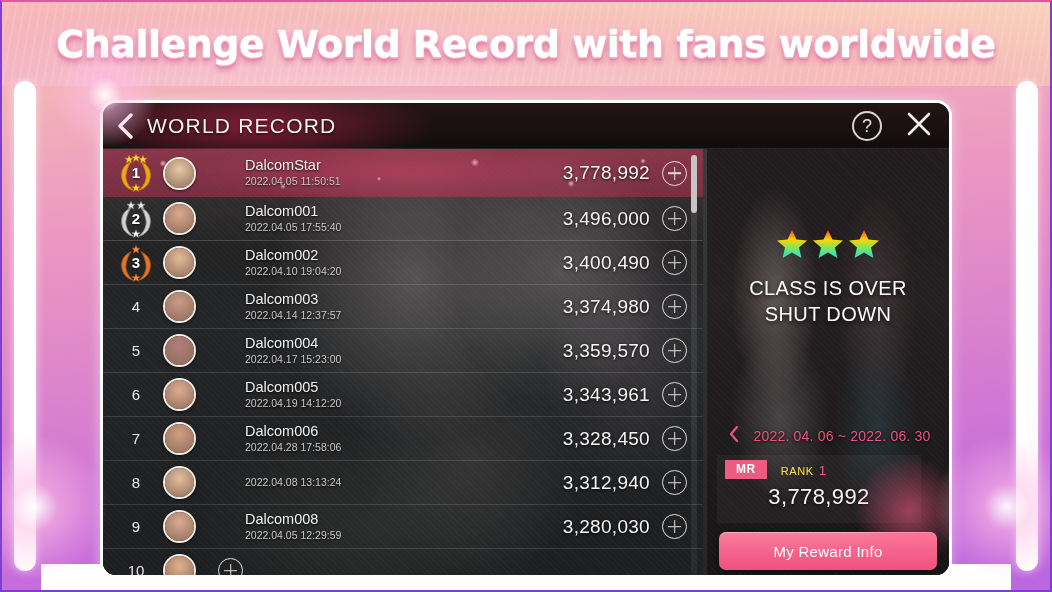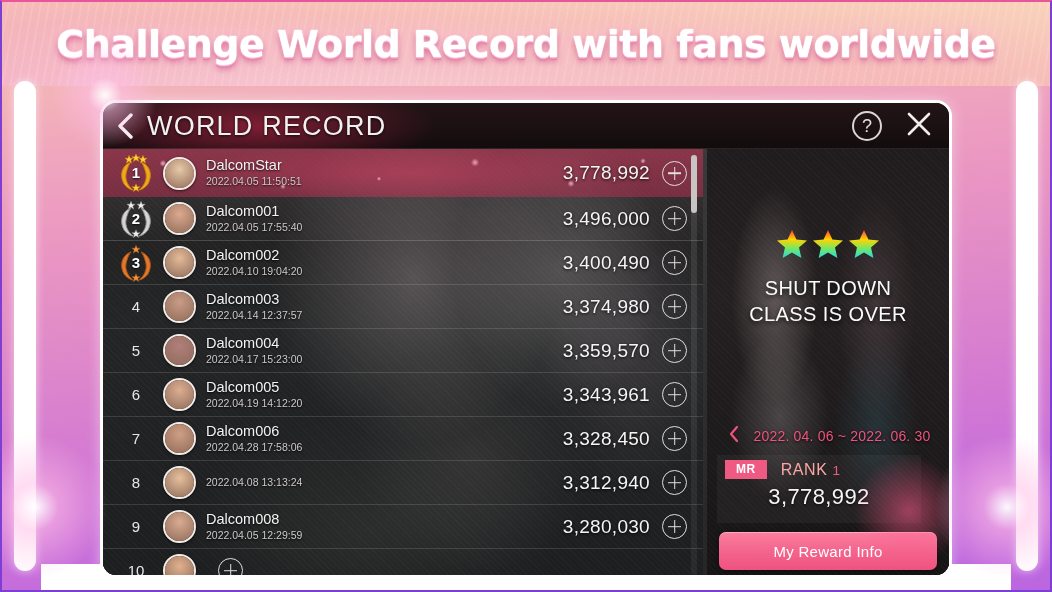--- a/index.html
+++ b/index.html
@@ -136,21 +136,21 @@
     background: rgba(255,255,255,.10);
   }
   .back-arrow {
     width: 44px; height: 46px;
     display: flex; align-items: center; justify-content: center;
     cursor: pointer;
   }
   .back-arrow svg { display: block; }
   .dlg-title {
     color: #f2f0f0;
-    font-size: 27px;
+    font-size: 21px;
     letter-spacing: 1.2px;
     font-weight: 400;
     text-shadow: 0 1px 3px rgba(0,0,0,.8);
   }
   .hdr-actions {
     position: absolute;
     right: 14px; top: 0; height: 46px;
     display: flex; align-items: center; gap: 20px;
   }
   .icon-btn {
@@ -265,21 +265,21 @@
     border-radius: 50%;
     border: 2px solid #f2ece8;
     overflow: hidden;
     margin-right: 10px;
     box-shadow: 0 1px 3px rgba(0,0,0,.6);
   }
   .avatar i {
     display: block; width: 100%; height: 100%;
   }
 
-  .who { flex: 1 1 auto; min-width: 0; }
+  .who { flex: 1 1 auto; min-width: 0; margin-left: 39px; }
   .uname {
     color: #f4f2f2;
     font-size: 14.5px;
     line-height: 1.15;
     text-shadow: 0 1px 2px rgba(0,0,0,.8);
     white-space: nowrap;
   }
   .utime {
     color: #cfc9c9;
     font-size: 10.5px;
@@ -415,22 +415,22 @@
   .mr-badge {
     background: #ef5a82;
     color: #ffffff;
     font-size: 12px;
     font-weight: bold;
     letter-spacing: .5px;
     padding: 3px 11px 4px;
     line-height: 1;
   }
   .rank-label {
-    color: #fca5a5;
-    font-size: 16px;
+    color: #fde047;
+    font-size: 11px;
     letter-spacing: .6px;
   }
   .rank-value {
     color: #ef5a82;
     font-size: 13.5px;
     margin-left: 5px;
   }
   .rec-score {
     text-align: center;
     color: #f7f5f5;
@@ -737,22 +737,22 @@
         <stop offset="34%" stop-color="#ffd400"></stop>
         <stop offset="68%" stop-color="#6ee86b"></stop>
         <stop offset="100%" stop-color="#25d9e0"></stop>
       </linearGradient>
                   </defs>
       <path d="M17 3 L21.4 12.6 L32 13.6 L24 20.6 L26.4 31 L17 25.6 L7.6 31 L10 20.6 L2 13.6 L12.6 12.6 Z" fill="url(#sg2)"></path>
     </svg></span>
             </div>
 
           <div class="song-title">
+            <div>CLASS IS OVER</div>
             <div>SHUT DOWN</div>
-            <div>CLASS IS OVER</div>
           </div>
 
           <div class="period-row">
             <div class="period-prev">
               <span>
                 <svg width="12" height="18" viewBox="0 0 12 18">
                   <path d="M9 2 L3 9 L9 16" stroke="#f2527e" stroke-width="2.2" fill="none" stroke-linecap="round" stroke-linejoin="round"></path>
                 </svg>
               </span>
             </div>

